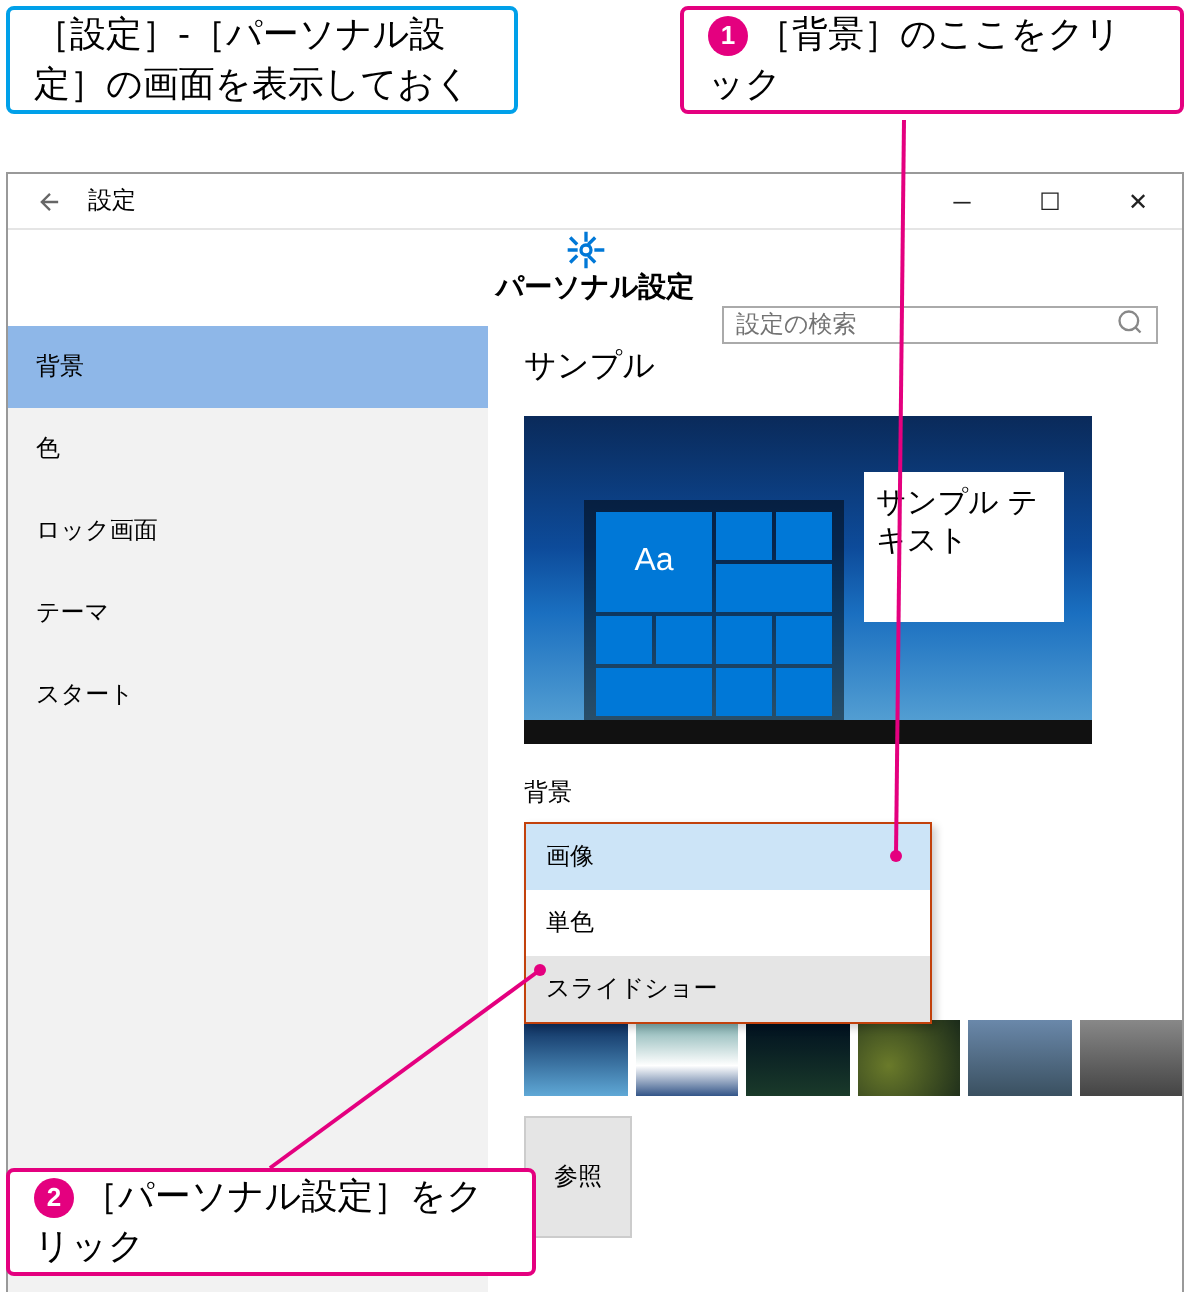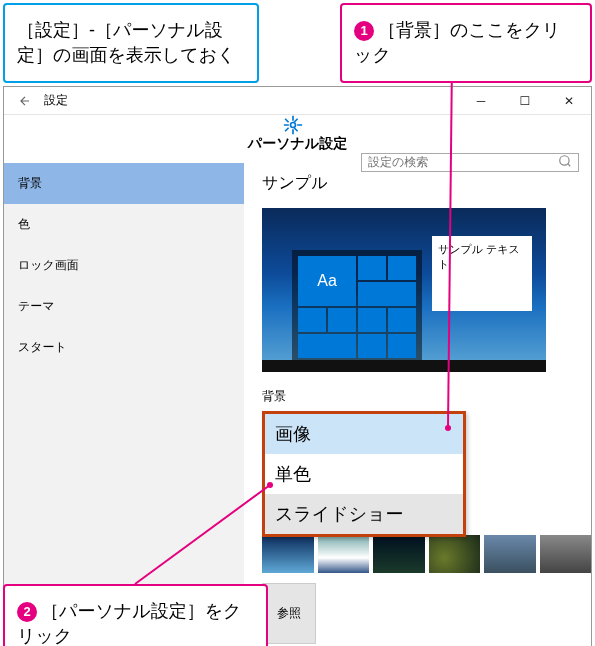--- a/index.html
+++ b/index.html
@@ -1,18 +1,18 @@
 <!DOCTYPE html>
 <html><head>
   <meta charset="utf-8">
   <style>
     * { margin: 0; padding: 0; box-sizing: border-box; font-family: "Yu Gothic UI", Meiryo, sans-serif; }
     body { width: 595px; height: 646px; position: relative; background: #fff; overflow: hidden; }
     
-    .callout { position: absolute; border: 2px solid; border-radius: 4px; padding: 13px 12px; font-size: 18px; line-height: 1.4; background: #fff; z-index: 100; }
+    .callout { position: absolute; border: 2px solid; border-radius: 4px; padding: 0 12px; font-size: 18px; line-height: 1.4; background: #fff; z-index: 100; }
     .callout-blue { border-color: #00a0e9; }
     .callout-pink { border-color: #e4007f; }
     .circled { display: inline-block; width: 20px; height: 20px; border-radius: 50%; background: #e4007f; color: #fff; text-align: center; line-height: 20px; font-size: 13px; font-weight: bold; margin-right: 4px; vertical-align: middle; }
     
     .callout-top-left { top: 3px; left: 3px; width: 256px; }
     .callout-top-right { top: 3px; left: 340px; width: 252px; }
     .callout-bottom { top: 584px; left: 3px; width: 265px; }
     svg.pointer { position: absolute; z-index: 50; pointer-events: none; }
     
     .window { position: absolute; top: 86px; left: 3px; width: 589px; height: 628px; border: 1px solid #999; background: #fff; }
@@ -35,24 +35,24 @@
     
     .main { flex: 1; padding-left: 18px; padding-top: 10px; overflow: hidden; }
     .main h2 { font-size: 16px; font-weight: 400; margin-bottom: 14px; }
     
     .preview { width: 284px; height: 164px; position: relative; background: linear-gradient(180deg, #0a2a5a 0%, #0d4b9a 40%, #1a6fc0 60%, #5fa8d6 100%); }
     .taskbar-preview { position: absolute; bottom: 0; left: 0; right: 0; height: 12px; background: #111; }
     .start-preview { position: absolute; left: 30px; bottom: 12px; width: 130px; height: 110px; background: rgba(0,0,0,0.5); padding: 6px; display: grid; grid-template-columns: repeat(4, 1fr); grid-auto-rows: 24px; gap: 2px; }
     .tile { background: #0078d7; }
     .tile.aa { grid-column: span 2; grid-row: span 2; display:flex; align-items:center; justify-content:center; color:#fff; font-size:16px; }
     .tile.w2 { grid-column: span 2; }
-    .sample-win { position: absolute; right: 14px; top: 28px; width: 100px; height: 75px; background: #fff; padding: 6px; font-size: 11px; }
+    .sample-win { position: absolute; right: 14px; top: 28px; width: 100px; height: 75px; background: #fff; padding: 6px; font-size: 15px; }
     
     .label { font-size: 12px; margin-top: 16px; margin-bottom: 6px; }
-    .dropdown { width: 204px; border: 3px solid #c2410c; font-size: 18px; box-shadow: 2px 2px 4px rgba(0,0,0,0.2); position: relative; z-index: 10; background:#fff; }
+    .dropdown { width: 204px; border: 1px solid #c2410c; font-size: 12px; box-shadow: 2px 2px 4px rgba(0,0,0,0.2); position: relative; z-index: 10; background:#fff; }
     .dd-item { padding: 8px 10px; cursor: pointer; }
     .dd-item.selected { background: #cce4f7; }
     .dd-item.hover { background: #e5e5e5; }
     
     .thumbs { display: flex; gap: 4px; margin-top: -2px; position: relative; z-index: 1; }
     .thumb { width: 56px; height: 38px; background: #555; }
     .t1 { background: linear-gradient(180deg, #0a2a5a, #5fa8d6); }
     .t2 { background: linear-gradient(180deg, #7aa, #fff 60%, #358); }
     .t3 { background: linear-gradient(180deg, #001020, #1a3a2a); }
     .t4 { background: radial-gradient(circle at 30% 60%, #6a7a2a, #1a2a1a); }

